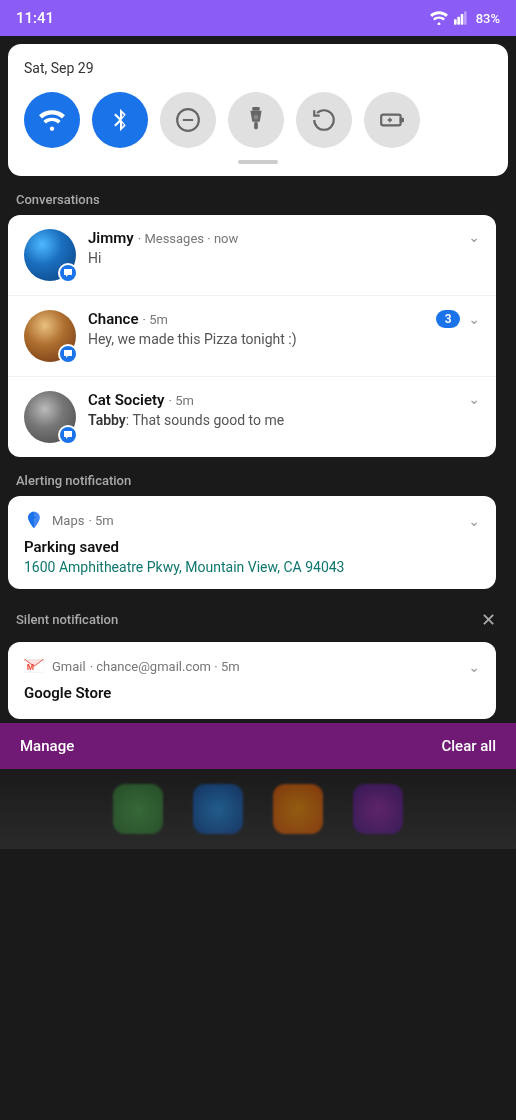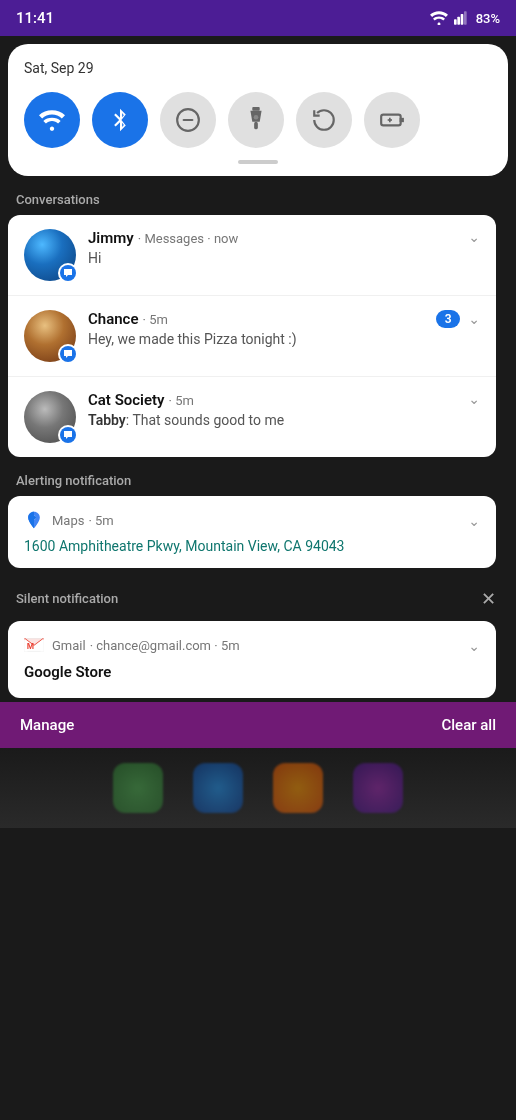--- a/index.html
+++ b/index.html
@@ -7,21 +7,21 @@
       width: 516px;
       min-height: 1120px;
       background: #1a1a1a;
       font-family: 'Roboto', Arial, sans-serif;
       position: relative;
       overflow: hidden;
     }
 
     
     .status-bar {
-      background: #4c1d95;
+      background: #8b5cf6;
       height: 36px;
       display: flex;
       align-items: center;
       justify-content: space-between;
       padding: 0 16px;
     }
     .status-time {
       color: #fff;
       font-size: 15px;
       font-weight: 500;
@@ -32,21 +32,21 @@
       gap: 6px;
     }
     .status-icons span {
       color: #fff;
       font-size: 13px;
     }
 
     
     .quick-settings {
       background: #fff;
-      border-radius: 20px;
+      border-radius: 13px;
       margin: 8px 8px 4px 8px;
       padding: 16px 16px 12px 16px;
     }
     .qs-date {
       font-size: 14px;
       color: #333;
       margin-bottom: 16px;
       font-weight: 400;
     }
     .qs-buttons {
@@ -473,20 +473,21 @@
           <path d="M12 2C8.1 2 5 5.1 5 9c0 5.2 7 13 7 13s7-7.8 7-13c0-3.9-3.1-7-7-7zm0 9.5c-1.4 0-2.5-1.1-2.5-2.5S10.6 6.5 12 6.5s2.5 1.1 2.5 2.5S13.4 11.5 12 11.5z" fill="#4285F4"></path>
           <path d="M12 2C8.1 2 5 5.1 5 9c0 5.2 7 13 7 13V6.5c1.4 0 2.5 1.1 2.5 2.5S13.4 11.5 12 11.5z" fill="#1A73E8"></path>
         </svg>
       </div>
       <span class="notif-app-name">Maps</span>
       <span class="notif-time">· <span>5m</span></span>
       <div class="notif-right">
         <span class="chevron-down">⌄</span>
       </div>
     </div>
+    <div class="notif-title">Parking saved</div>
     <div class="notif-body">1600 Amphitheatre Pkwy, Mountain View, CA 94043</div>
   </div>
 </div>
 
 <div class="section-header">
   <span>Silent notification</span>
   <span class="close-btn">✕</span>
 </div>
 
 <div class="notif-card">

